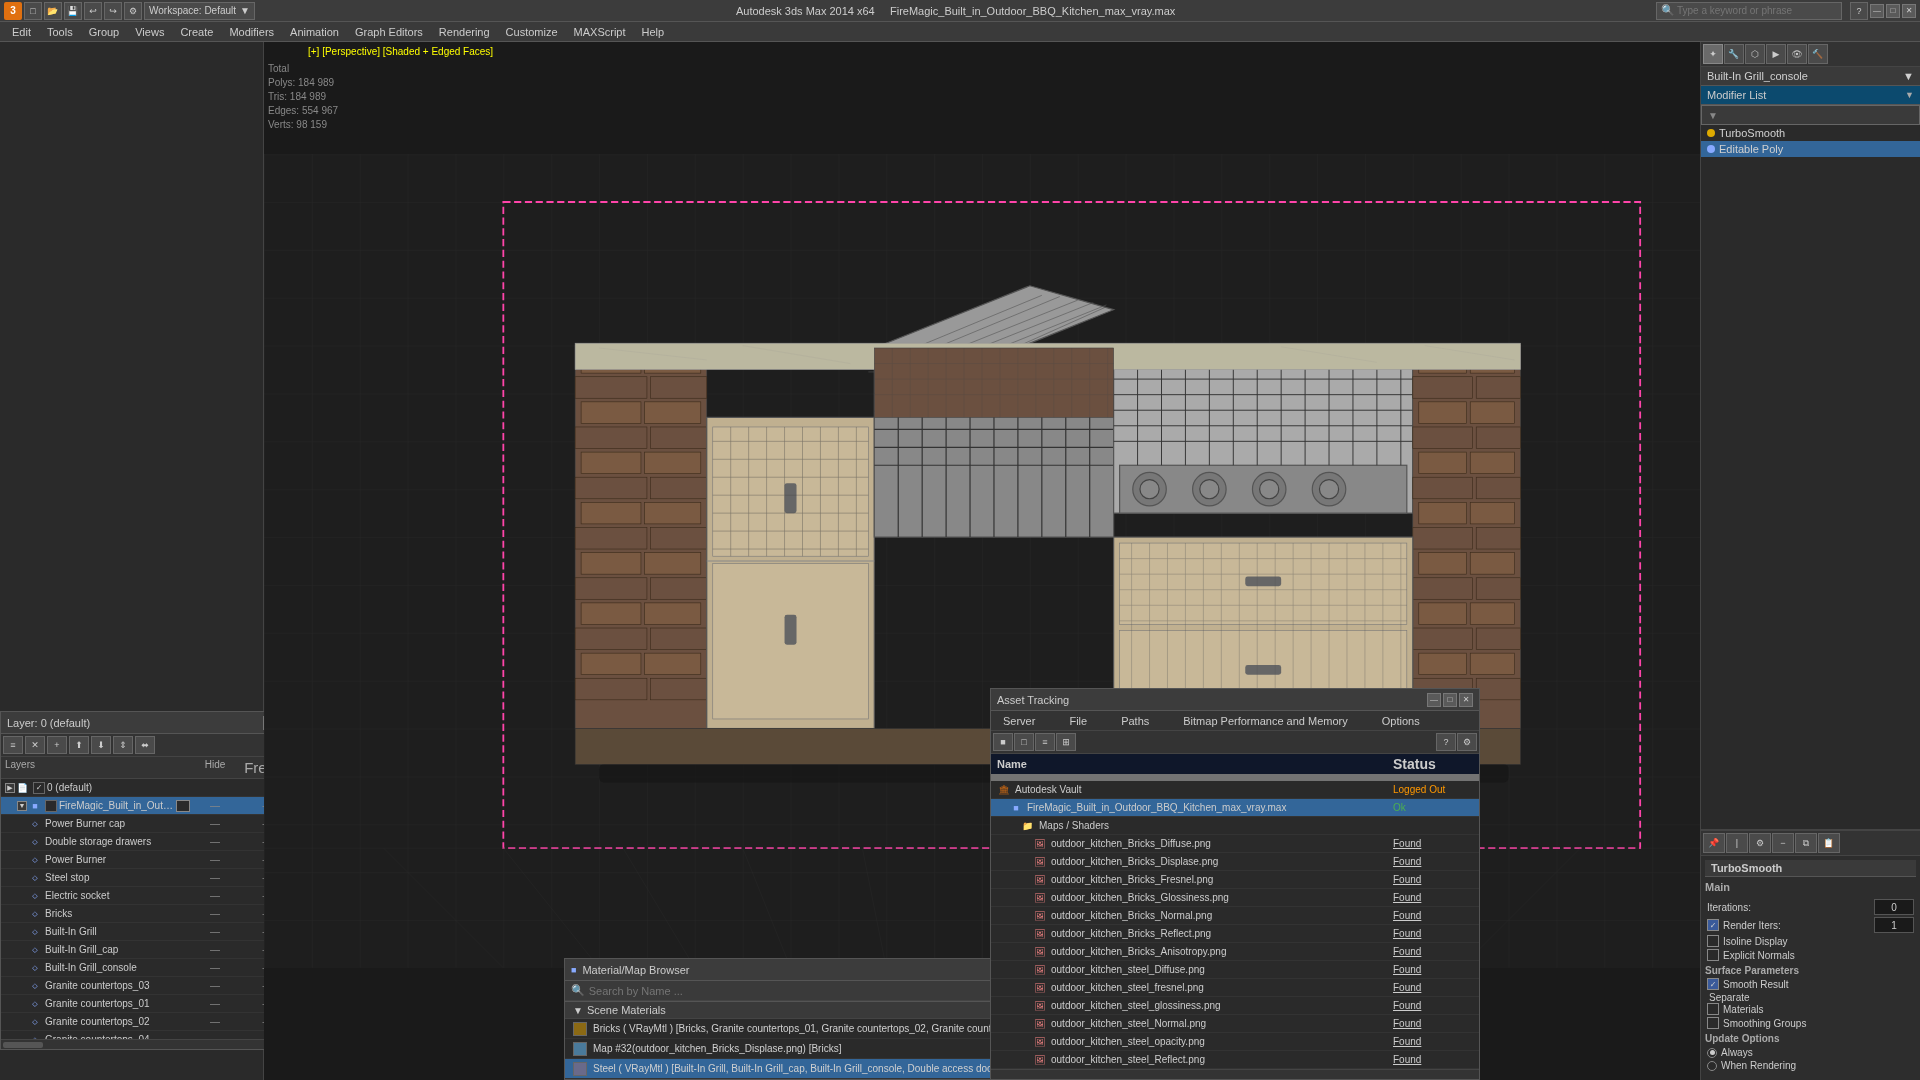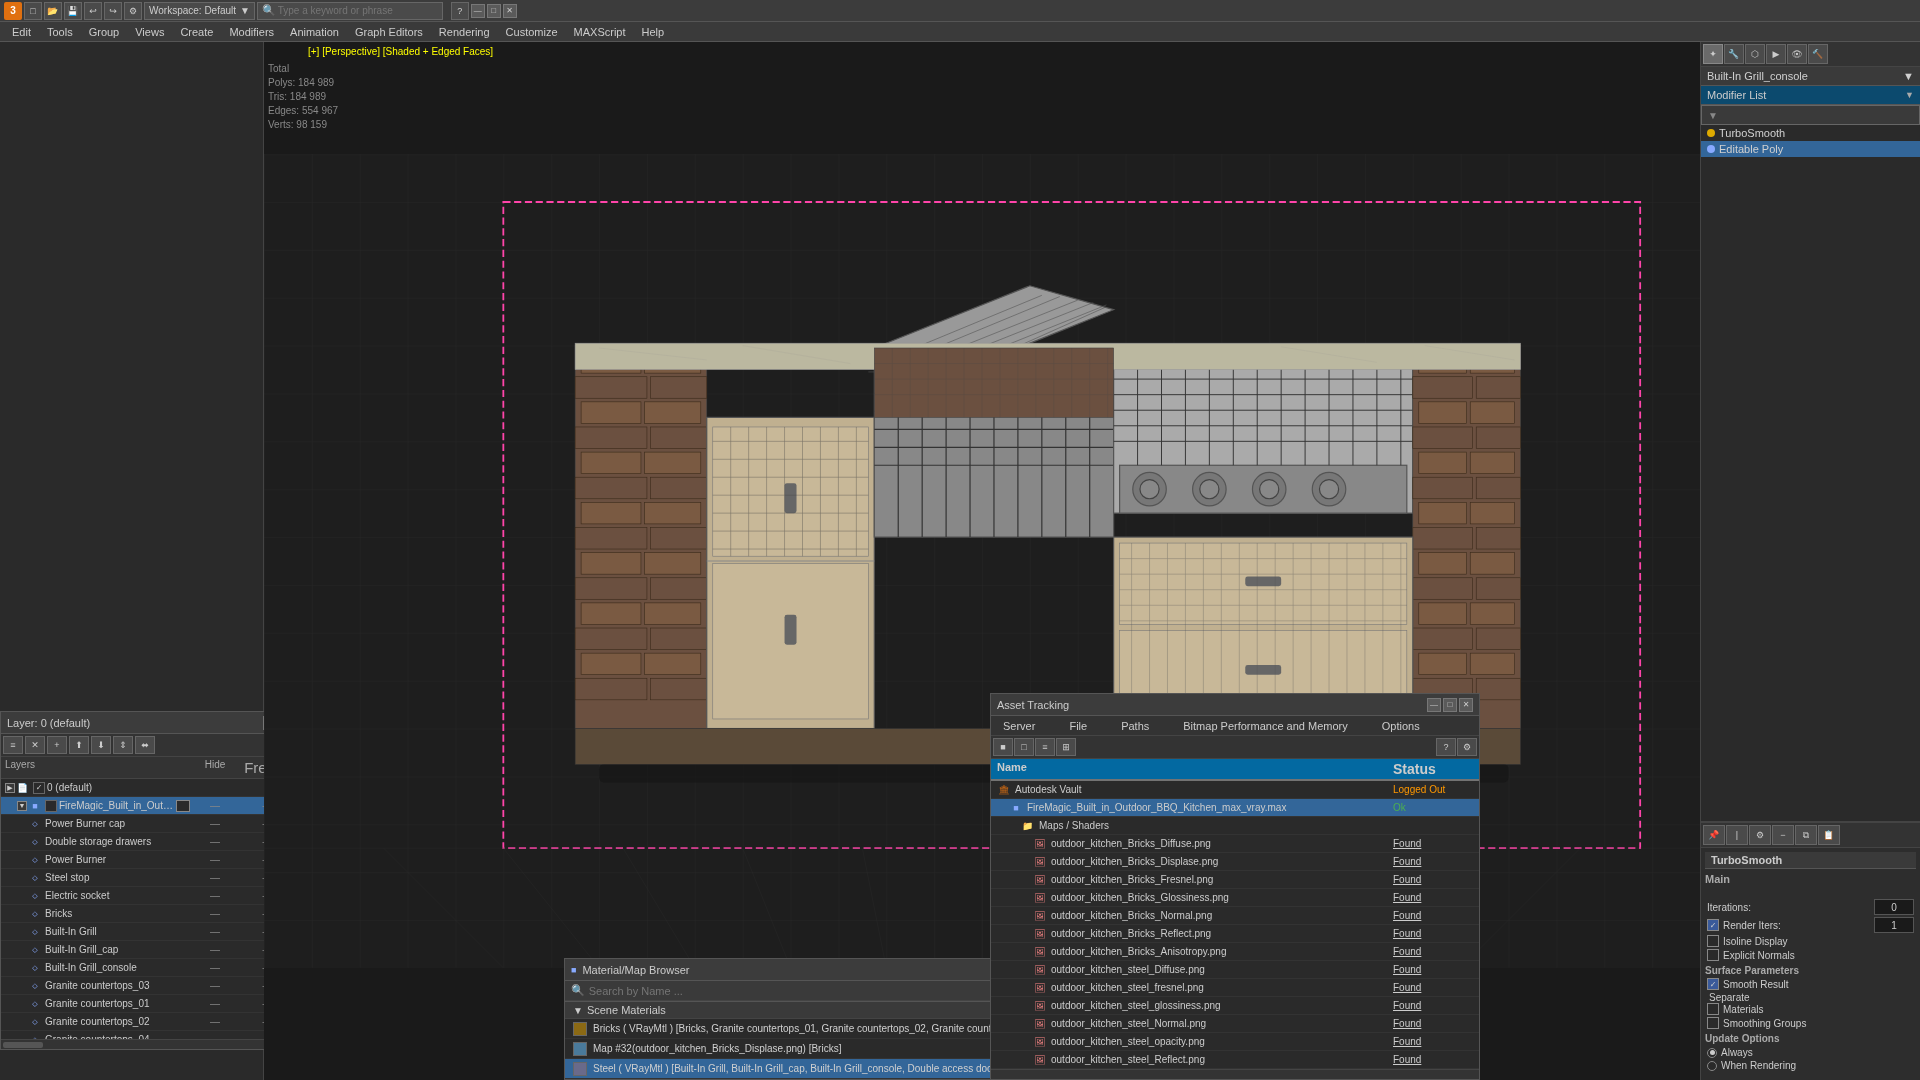--- a/index.html
+++ b/index.html
@@ -254,21 +254,21 @@
       border-bottom: 1px solid #555;
       margin-bottom: 4px;
     }
     .ts-section {
       margin-bottom: 4px;
     }
     .ts-section-title {
       color: #aaa;
       font-size: 11px;
       font-weight: bold;
-      margin-bottom: 14px;
+      margin-bottom: 6px;
     }
     .ts-row {
       display: flex;
       align-items: center;
       gap: 4px;
       margin-bottom: 2px;
       padding: 0 2px;
     }
     .ts-label {
       font-size: 10px;
@@ -536,23 +536,24 @@
     .at-toolbar-right { display: flex; gap: 1px; }
     .at-btn {
       width: 20px; height: 18px;
       background: #4a4a4a;
       border: 1px solid #666;
       display: flex; align-items: center; justify-content: center;
       font-size: 9px; cursor: pointer; color: #ccc;
     }
     .at-cols-header {
       display: flex;
-      background: #0369a1;
+      background: #0f172a;
       padding: 2px 6px;
-      border-bottom: 2px solid #737373;
+      border-bottom: 7px solid #737373;
+      align-items: center;
     }
     .at-col-name { flex: 1; font-size: 11px; color: #ccc; font-weight: bold; }
     .at-col-status { width: 80px; font-size: 14px; color: #ccc; font-weight: bold; }
     .at-list {
       overflow-y: auto;
       flex: 1;
       background: #2a2a2a;
     }
     .at-item {
       display: flex;
@@ -589,20 +590,25 @@
     <div class="toolbar-icon-btn">□</div>
     <div class="toolbar-icon-btn">📂</div>
     <div class="toolbar-icon-btn">💾</div>
     <div class="toolbar-icon-btn">↩</div>
     <div class="toolbar-icon-btn">↪</div>
     <div class="toolbar-icon-btn">⚙</div>
   </div>
   <div class="workspace-dropdown">
     <span>Workspace: Default</span>
     <span>▼</span>
+  </div>
+  <div class="app-title">
+    <span>Autodesk 3ds Max 2014 x64</span>
+    &nbsp;&nbsp;&nbsp;
+    <span>FireMagic_Built_in_Outdoor_BBQ_Kitchen_max_vray.max</span>
   </div>
   <div class="search-box">
     <span>🔍</span>
     <input type="text" placeholder="Type a keyword or phrase" style="">
   </div>
   <div style="width:4px"></div>
   <div class="toolbar-icon-btn">?</div>
   <div class="window-controls">
     <div class="win-btn">—</div>
     <div class="win-btn">□</div>

